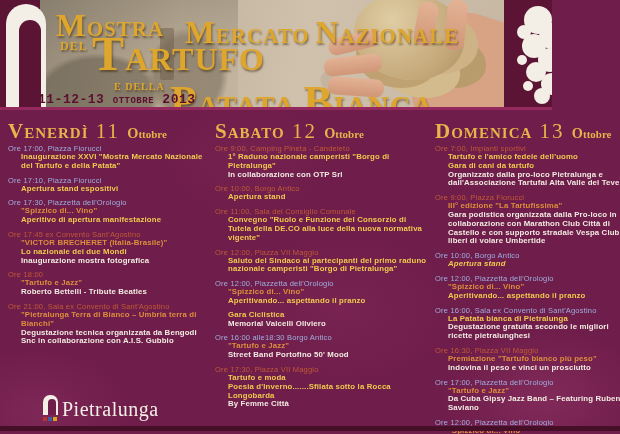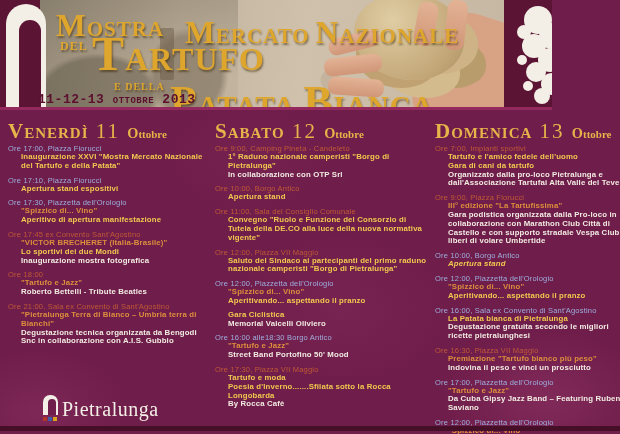--- a/index.html
+++ b/index.html
@@ -187,21 +187,21 @@
             <div class="ev-line s-yellow">Apertura stand espositivi</div>
           </div>
           <div class="event">
             <div class="ev-time tc-blue">Ore 17:30, Piazzetta dell'Orologio</div>
             <div class="ev-line s-orange">"Spizzico di... Vino"</div>
             <div class="ev-line s-yellow">Aperitivo di apertura manifestazione</div>
           </div>
           <div class="event">
             <div class="ev-time tc-red">Ore 17:45 ex Convento Sant'Agostino</div>
             <div class="ev-line s-orange">"VICTOR BRECHERET (Italia-Brasile)"</div>
-            <div class="ev-line s-yellow">Lo sportivi dei due Mondi</div>
+            <div class="ev-line s-yellow">Lo nazionale dei due Mondi</div>
             <div class="ev-line s-white">Inaugurazione mostra fotografica</div>
           </div>
           <div class="event">
             <div class="ev-time tc-red">Ore 18:00</div>
             <div class="ev-line s-orange">"Tartufo e Jazz"</div>
             <div class="ev-line s-white">Roberto Bettelli - Tribute Beatles</div>
           </div>
           <div class="event">
             <div class="ev-time tc-red">Ore 21:00, Sala ex Convento di Sant'Agostino</div>
             <div class="ev-line s-orange">"Pietralunga Terra di Bianco – Umbria terra di Bianchi"</div>
@@ -238,21 +238,21 @@
           </div>
           <div class="event">
             <div class="ev-time tc-blue">Ore 16:00 alle18:30 Borgo Antico</div>
             <div class="ev-line s-orange">"Tartufo e Jazz"</div>
             <div class="ev-line s-white">Street Band Portofino 50' Mood</div>
           </div>
           <div class="event">
             <div class="ev-time tc-red">Ore 17:30, Piazza VII Maggio</div>
             <div class="ev-line s-yellow">Tartufo e moda</div>
             <div class="ev-line s-yellow">Poesia d'Inverno.......Sfilata sotto la Rocca Longobarda</div>
-            <div class="ev-line s-white">By Rocca Cafè</div>
+            <div class="ev-line s-white">By Femme Città</div>
           </div>
         </div>
         <div class="day-col">
           <div class="day-header"><span class="dh-name">Domenica</span><span class="dh-num"> 13 </span><span class="dh-month">Ottobre</span></div>
           <div class="event">
             <div class="ev-time tc-red">Ore 7:00, Impianti sportivi</div>
             <div class="ev-line s-yellow">Tartufo e l'amico fedele dell'uomo</div>
             <div class="ev-line s-yellow">Gara di cani da tartufo</div>
             <div class="ev-line s-white">Organizzato dalla pro-loco Pietralunga e dall'Associazione Tartufai Alta Valle del Tevere</div>
           </div>

